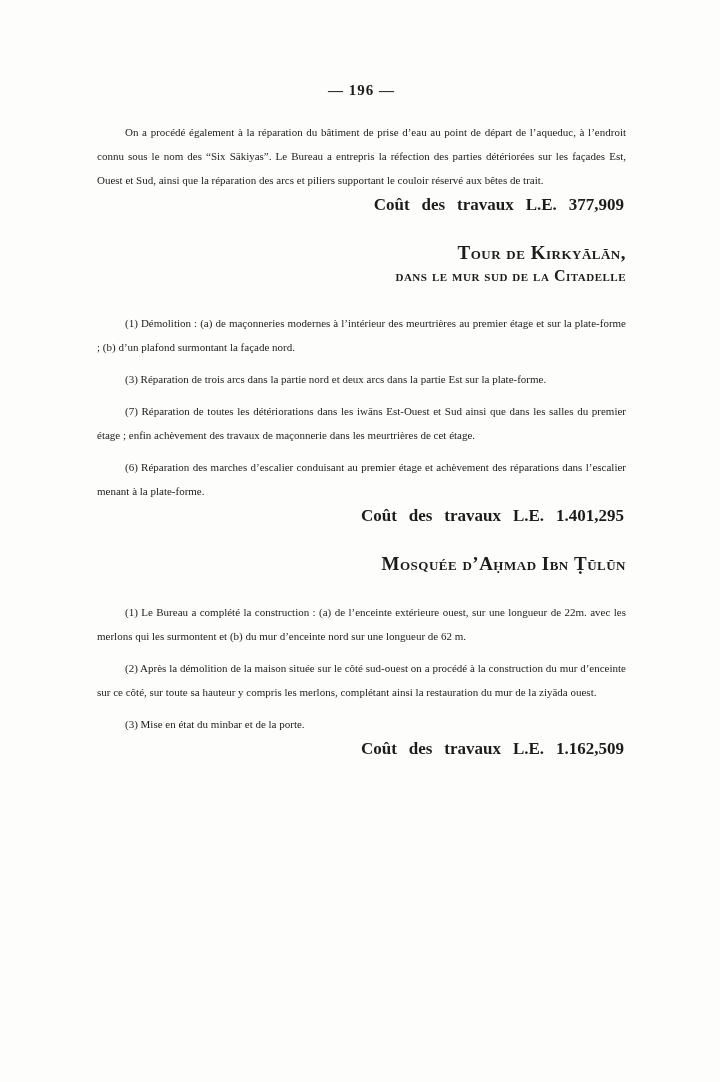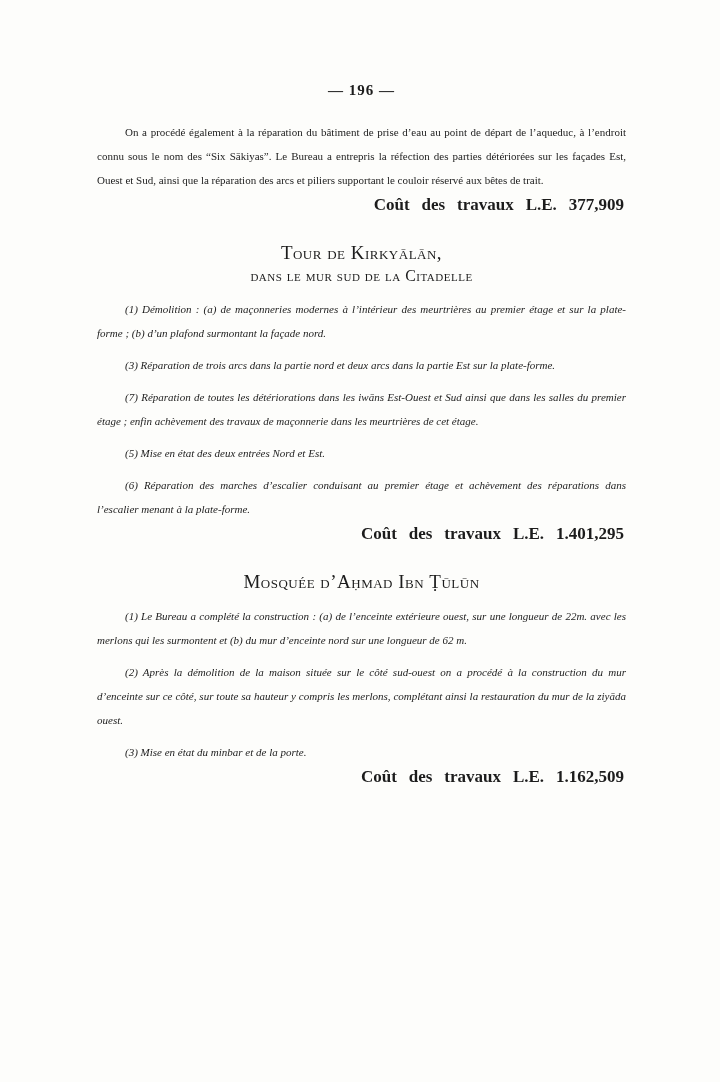--- a/index.html
+++ b/index.html
@@ -32,57 +32,56 @@
   }
   .cost {
     text-align: right;
     font-weight: bold;
     font-size: 17px;
     line-height: 25px;
     word-spacing: 0.45em;
     padding-right: 2px;
   }
   .section-title {
-    text-align: center;
+    text-align: right;
     font-variant: small-caps;
-    font-weight: normal;
+    font-weight: bold;
     letter-spacing: 0.5px;
   }
   .title-main {
     font-size: 19px;
     line-height: 24px;
     margin-top: 24px;
   }
   .title-sub {
     font-size: 16px;
     line-height: 22px;
     margin-top: 0;
   }
   .items .para { margin-top: 8px; }
-  .after-title { margin-top: 10px; font-style: italic; }
+  .after-title { margin-top: 24px; }
 </style>
 </head>
 <body>
 
 <div class="sheet">
 
   <div class="page-number">— 196 —</div>
 
   <p class="para">On a procédé également à la réparation du bâtiment de prise d’eau au point de départ de l’aqueduc, à l’endroit connu sous le nom des “Six Sākiyas”.  Le Bureau a entrepris la réfection des parties détériorées sur les façades Est, Ouest et Sud, ainsi que la réparation des arcs et piliers supportant le couloir réservé  aux  bêtes  de  trait.</p>
 
   <div class="cost">Coût des travaux L.E. 377,909</div>
 
   <div class="section-title title-main">Tour de Kirkyālān,</div>
   <div class="section-title title-sub">dans le mur sud de la Citadelle</div>
 
   <div class="items after-title">
     <p class="para">(1) Démolition :  (a) de maçonneries modernes à l’intérieur des meurtrières au premier étage et sur la plate-forme ; (b) d’un plafond surmontant la façade nord.</p>
     <p class="para">(3) Réparation de trois arcs dans la partie nord et deux arcs dans la partie Est sur la plate-forme.</p>
     <p class="para">(7) Réparation de toutes les détériorations dans les iwāns Est-Ouest et Sud ainsi que dans les salles du premier étage ; enfin achèvement des travaux de maçonnerie dans les meurtrières de cet étage.</p>
-    <p class="para">(5) Mise en état des deux entrées Nord et Est.</p>
     <p class="para">(6) Réparation des marches d’escalier conduisant au premier étage et achèvement des réparations dans l’escalier menant à la plate-forme.</p>
   </div>
 
   <div class="cost">Coût des travaux L.E. 1.401,295</div>
 
   <div class="section-title title-main">Mosquée d’Aḥmad Ibn Ṭūlūn</div>
 
   <div class="items after-title">
     <p class="para">(1) Le Bureau a complété la construction : (a) de l’enceinte extérieure ouest, sur une longueur de 22m. avec les merlons qui les surmontent et (b) du mur d’enceinte nord sur une longueur de 62 m.</p>
     <p class="para">(2) Après la démolition de la maison située sur le côté sud-ouest on a procédé à la construction du mur d’enceinte sur ce côté, sur toute sa hauteur y compris les merlons, complétant ainsi la restauration du mur de la ziyāda ouest.</p>

